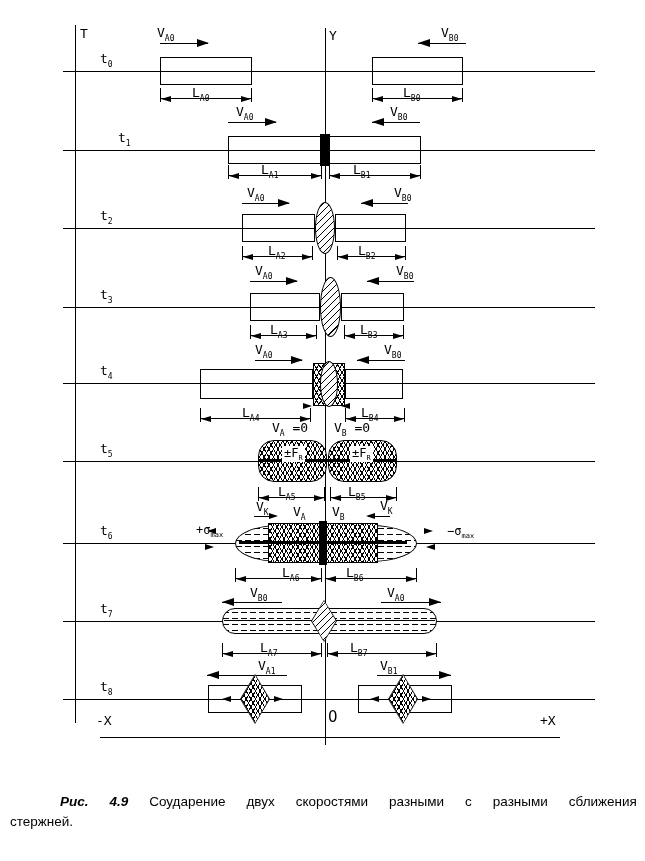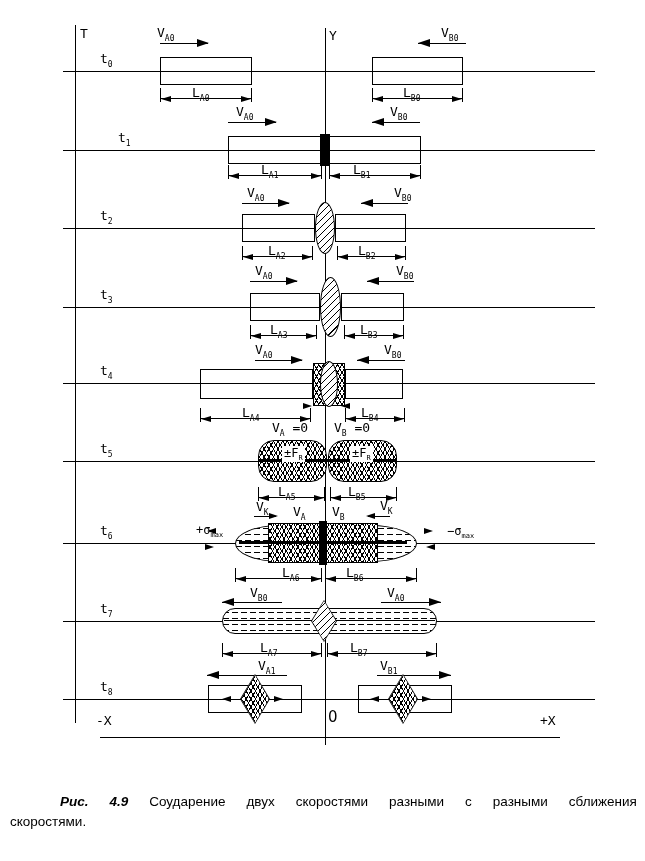--- a/index.html
+++ b/index.html
@@ -272,15 +272,15 @@
     <span class="bi">Рис.</span>
     <span class="bi">4.9</span>
     <span>Соударение</span>
     <span>двух</span>
     <span>скоростями</span>
     <span>разными</span>
     <span>с</span>
     <span>разными</span>
     <span>сближения</span>
   </div>
-  <div class="caption" style="left:10px;top:813px">скоростями.</div>
+  <div class="caption" style="left:10px;top:813px">стержней.</div>
 
 </div>
 
 </body></html>

